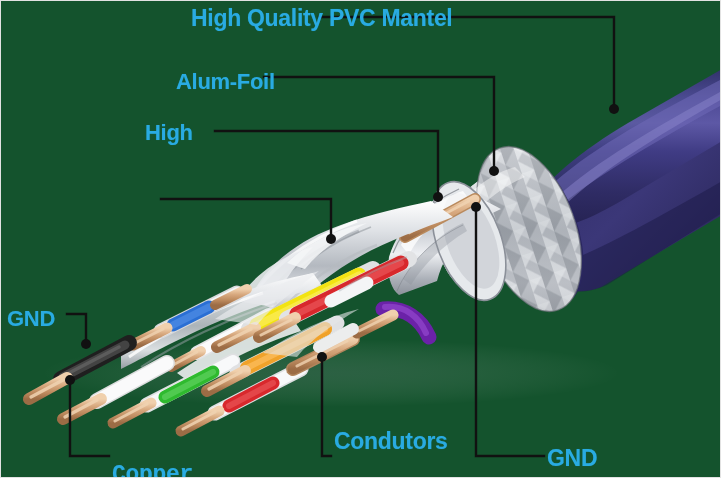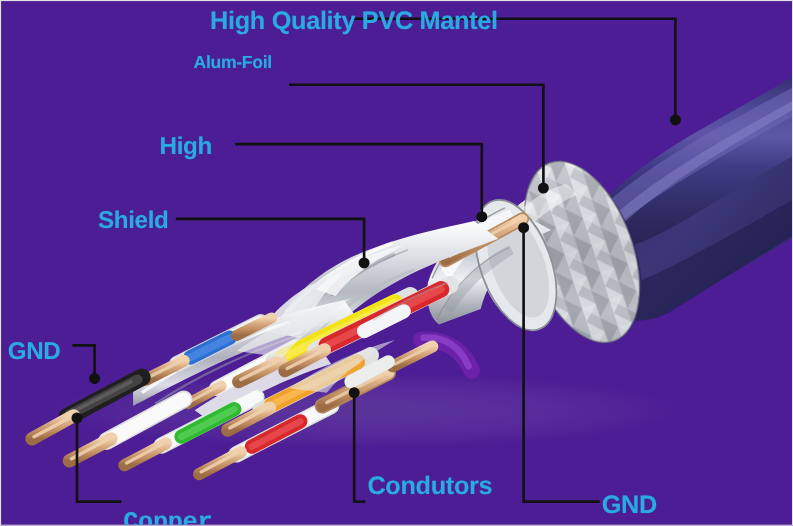--- a/index.html
+++ b/index.html
@@ -5,21 +5,21 @@
   html,body{margin:0;padding:0;}
   body{
     width:721px;height:478px;
     background:#ffffff;
     font-family:"Liberation Sans", sans-serif;
     overflow:hidden;
     position:relative;
   }
   #stage{
     position:absolute;inset:0;
-    background:#4c1d95;
+    background:#14532d;
     border:1px solid #e2e2e2;
     box-sizing:border-box;
     overflow:hidden;
   }
   svg.layer{position:absolute;left:0;top:0;width:721px;height:478px;}
   .lbl{
     position:absolute;
     color:#29abe2;
     font-weight:bold;
     font-family:"Liberation Sans", sans-serif;
@@ -324,25 +324,24 @@
       <circle cx="330" cy="238" r="5"></circle>
       <circle cx="85" cy="343" r="5"></circle>
       <circle cx="69" cy="379" r="5"></circle>
       <circle cx="321" cy="356" r="5"></circle>
       <circle cx="475" cy="206" r="5"></circle>
     </g>
   </svg>
 
   <div class="lbl" style="left:190px;top:4px;font-size:23px;">High Quality PVC Mantel</div>
 
-  <div class="lbl" style="left:175px;top:48px;font-size:16px;">Alum-Foil</div>
+  <div class="lbl" style="left:175px;top:68px;font-size:22px;">Alum-Foil</div>
 
   <div class="lbl" style="left:144px;top:119px;font-size:22px;">High</div>
 
-  <div class="lbl" style="left:88px;top:186px;font-size:22px;">Shield</div>
 
   <div class="lbl" style="left:6px;top:305px;font-size:22px;">GND</div>
 
   <div class="lbl" style="left:111px;top:461px;font-size:23px;font-family:Liberation Mono, monospace;">Copper</div>
 
   <div class="lbl" style="left:333px;top:427px;font-size:23px;">Condutors</div>
 
   <div class="lbl" style="left:546px;top:444px;font-size:23px;">GND</div>
 
 </div>

